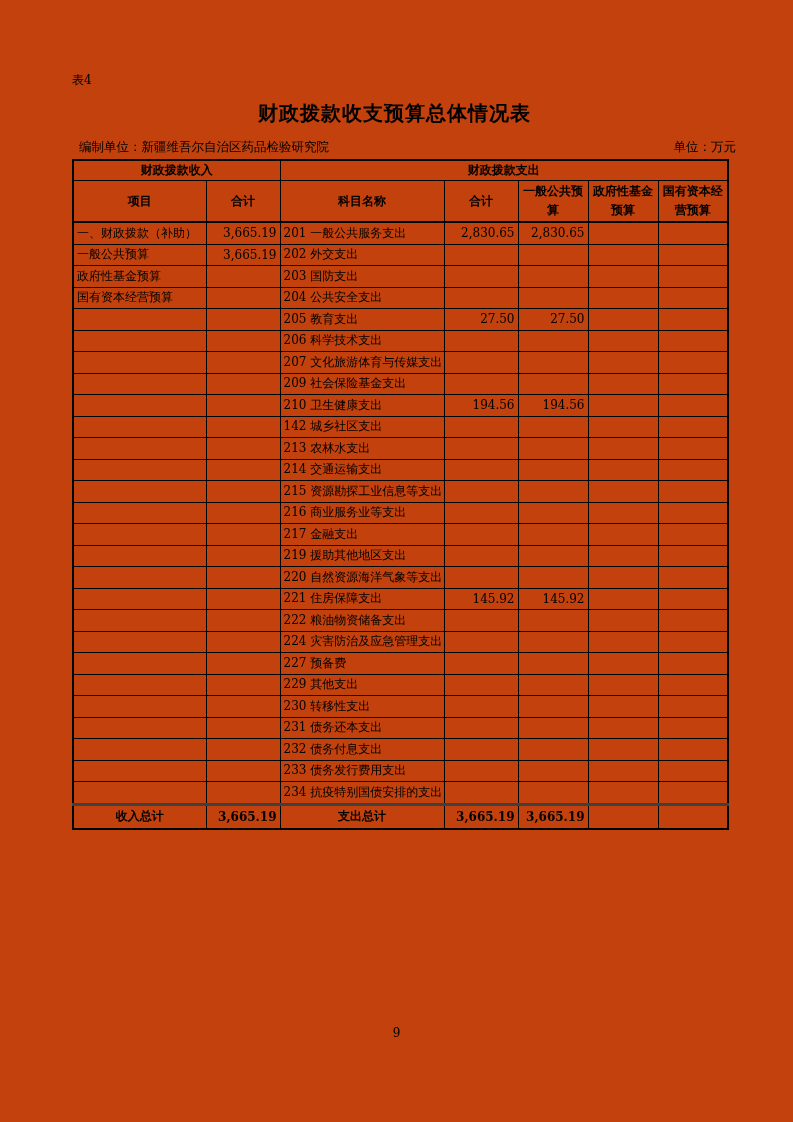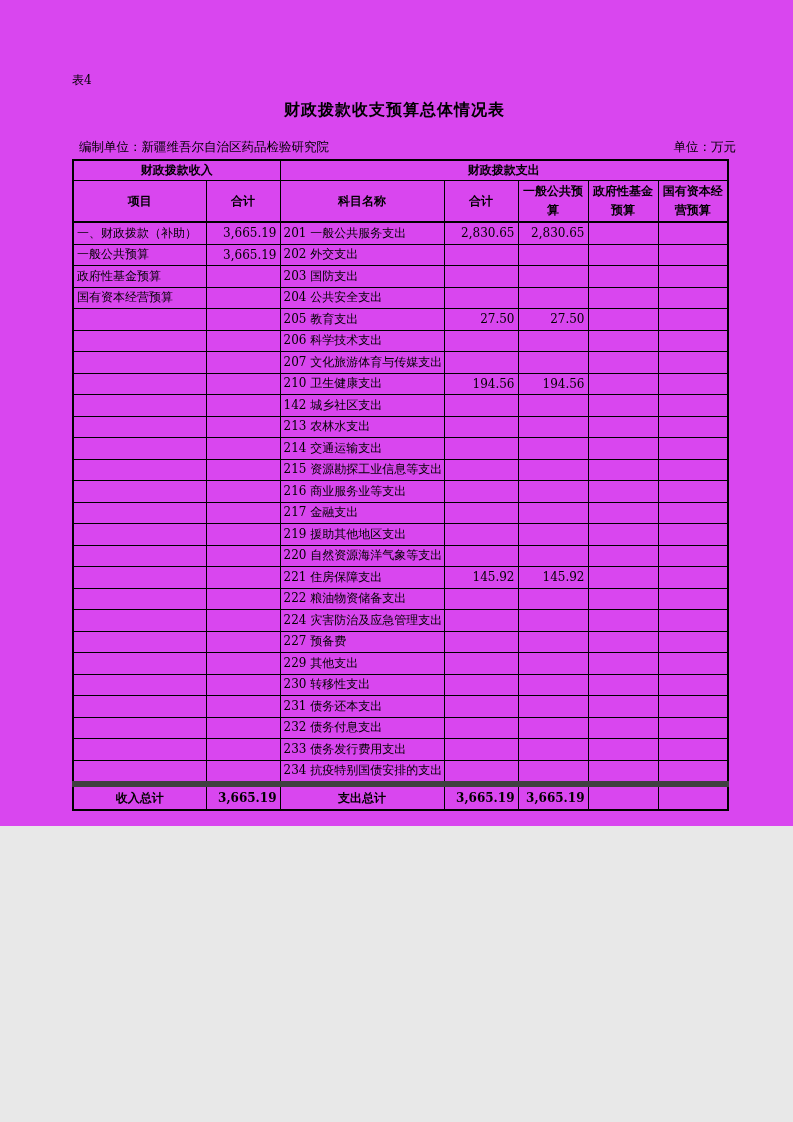--- a/index.html
+++ b/index.html
@@ -1,33 +1,33 @@
 <!DOCTYPE html>
 <html><head>
 <meta charset="utf-8">
 <style>
   html,body { margin:0; padding:0; background:#e8e8e8; }
   .page {
     position:relative;
-    width:793px; height:826px;
+    width:793px; height:1122px;
     margin:0 auto;
-    background:#d946ef;
+    background:#c2410c;
     font-family:"DejaVu Serif","Liberation Serif",serif;
     color:#000;
     overflow:hidden;
     text-decoration:underline;
   }
   .table-label {
     position:absolute; left:72px; top:72px;
     font-size:12px;
   }
   .doc-title {
     position:absolute; left:0; right:4px; top:100px;
     text-align:center;
-    font-size:16px; font-weight:bold;
+    font-size:20px; font-weight:bold;
     letter-spacing:1px;
   }
   .meta-row {
     position:absolute; left:79px; top:139px; width:657px;
     display:flex; justify-content:space-between;
     font-size:12.5px;
   }
   table.budget {
     position:absolute; left:72px; top:159px;
     width:657px;
@@ -44,21 +44,21 @@
     overflow:hidden;
     vertical-align:middle;
   }
   table.budget thead tr.group-row th { height:19px; font-weight:bold; text-align:center; }
   table.budget thead tr.col-row th {
     height:40px; font-weight:bold; text-align:center;
     white-space:normal; line-height:19px;
     border-bottom:2px solid #000;
   }
   table.budget tbody td { height:20.5px; }
-  table.budget tr.total-row td { height:22px; font-weight:bold; border-top:6px solid #404040; }
+  table.budget tr.total-row td { height:22px; font-weight:bold; border-top:3px solid #404040; }
   .al { text-align:left; }
   .ar { text-align:right; }
   .ac { text-align:center; }
   .bold { font-weight:bold;margin-top:33px; }
   .indent { padding-left:28px; }
   .page-number {
     position:absolute; left:0; right:0; top:1026px;
     text-align:center; font-size:12px;
   }
 </style>
@@ -162,20 +162,29 @@
           <td class="ar"></td>
           <td class="al">207 文化旅游体育与传媒支出</td>
           <td class="ar"></td>
           <td class="ar"></td>
           <td class="ar"></td>
           <td class="ar"></td>
         </tr>
         <tr>
           <td class="al"></td>
           <td class="ar"></td>
+          <td class="al">209 社会保险基金支出</td>
+          <td class="ar"></td>
+          <td class="ar"></td>
+          <td class="ar"></td>
+          <td class="ar"></td>
+        </tr>
+        <tr>
+          <td class="al"></td>
+          <td class="ar"></td>
           <td class="al">210 卫生健康支出</td>
           <td class="ar">194.56</td>
           <td class="ar">194.56</td>
           <td class="ar"></td>
           <td class="ar"></td>
         </tr>
         <tr>
           <td class="al"></td>
           <td class="ar"></td>
           <td class="al">142 城乡社区支出</td>

